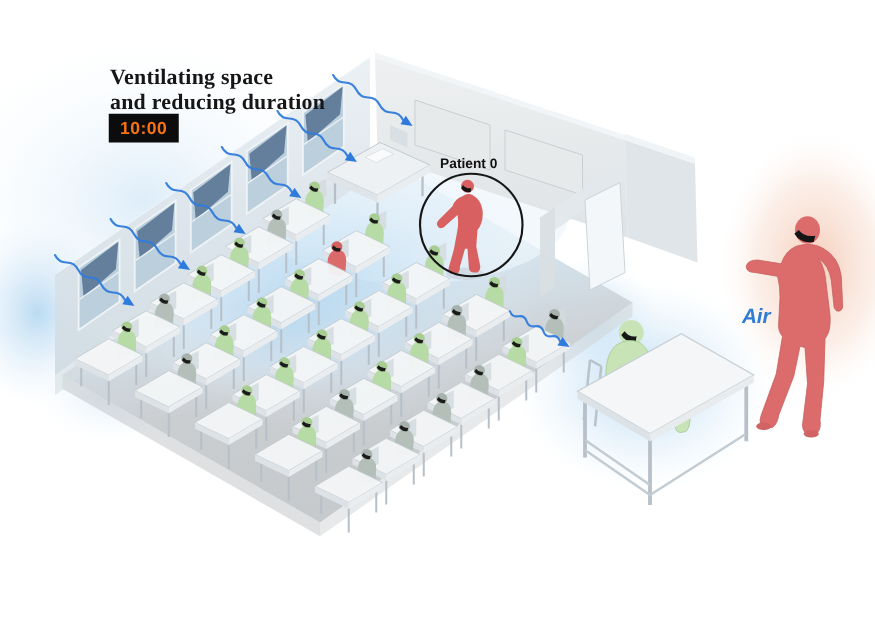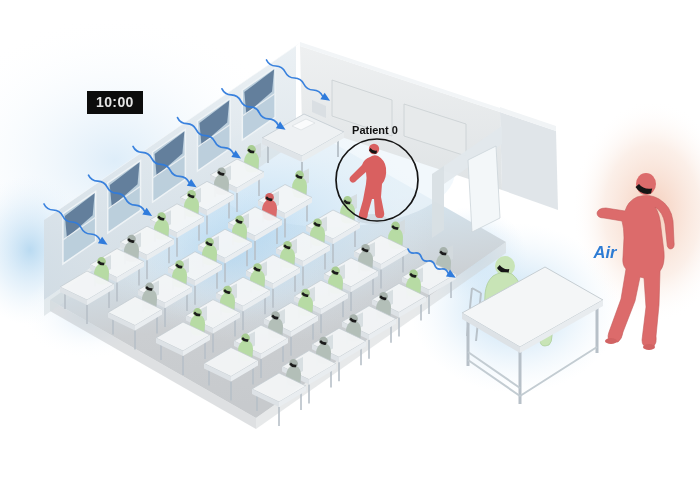--- a/index.html
+++ b/index.html
@@ -1,21 +1,21 @@
 <!DOCTYPE html>
 <html><head>
 <meta charset="utf-8">
 <style>
   html,body{margin:0;padding:0;background:#fff;}
   .canvas{position:relative;width:700px;height:498px;background:#ffffff;overflow:hidden;
           font-family:"Liberation Sans",sans-serif;}
   .scene{position:absolute;left:0;top:0;}
   .title{position:absolute;left:88px;top:52px;font-family:"Liberation Serif",serif;
          font-weight:700;font-size:17.5px;line-height:1.14;color:#161616;letter-spacing:.2px;}
-  .badge{position:absolute;left:87px;top:91px;background:#0c0c0c;color:#e5e5e5;
+  .badge{position:absolute;left:87px;top:91px;background:#0c0c0c;color:#f97316;
          font-weight:700;font-size:14px;line-height:1;padding:4px 9px 5px;letter-spacing:.4px;}
   text.plabel{font:700 11px "Liberation Sans",sans-serif;fill:#111;}
   text.airlabel{font:italic 600 16.5px "Liberation Sans",sans-serif;fill:#2e7cd4;}
 </style>
 </head>
 <body>
 
 <div class="canvas">
 
   <svg class="scene" width="700" height="498" viewBox="0 0 700 498">
@@ -527,14 +527,18 @@
                  L661,228 Q660,214 655,207 Q663,212 665,224 L667,243 Q667,249 671,249
                  Q675,248 674,242 L673,221 Q671,206 659,199 Q649,193 637,197 Z" fill="#dc6b6b" stroke="#c55c5c" stroke-width="0.6"></path>
         <path d="M635.5,187 q5.5,8.5 15.5,6.5 l1.2,-5 q-8.5,1.5 -13.2,-4.5 z" fill="#151515"></path>
         <ellipse cx="611" cy="341" rx="6" ry="3" fill="#d16363"></ellipse>
         <ellipse cx="649" cy="347" rx="6" ry="3" fill="#d16363"></ellipse>
       </g>
       <text x="605" y="258" text-anchor="middle" class="airlabel">Air</text>
     </g>
   </svg>
 
+  <div class="title">
+    <div>Ventilating space</div>
+    <div>and reducing duration</div>
+  </div>
   <div class="badge">10:00</div>
 </div>
 
 </body></html>

